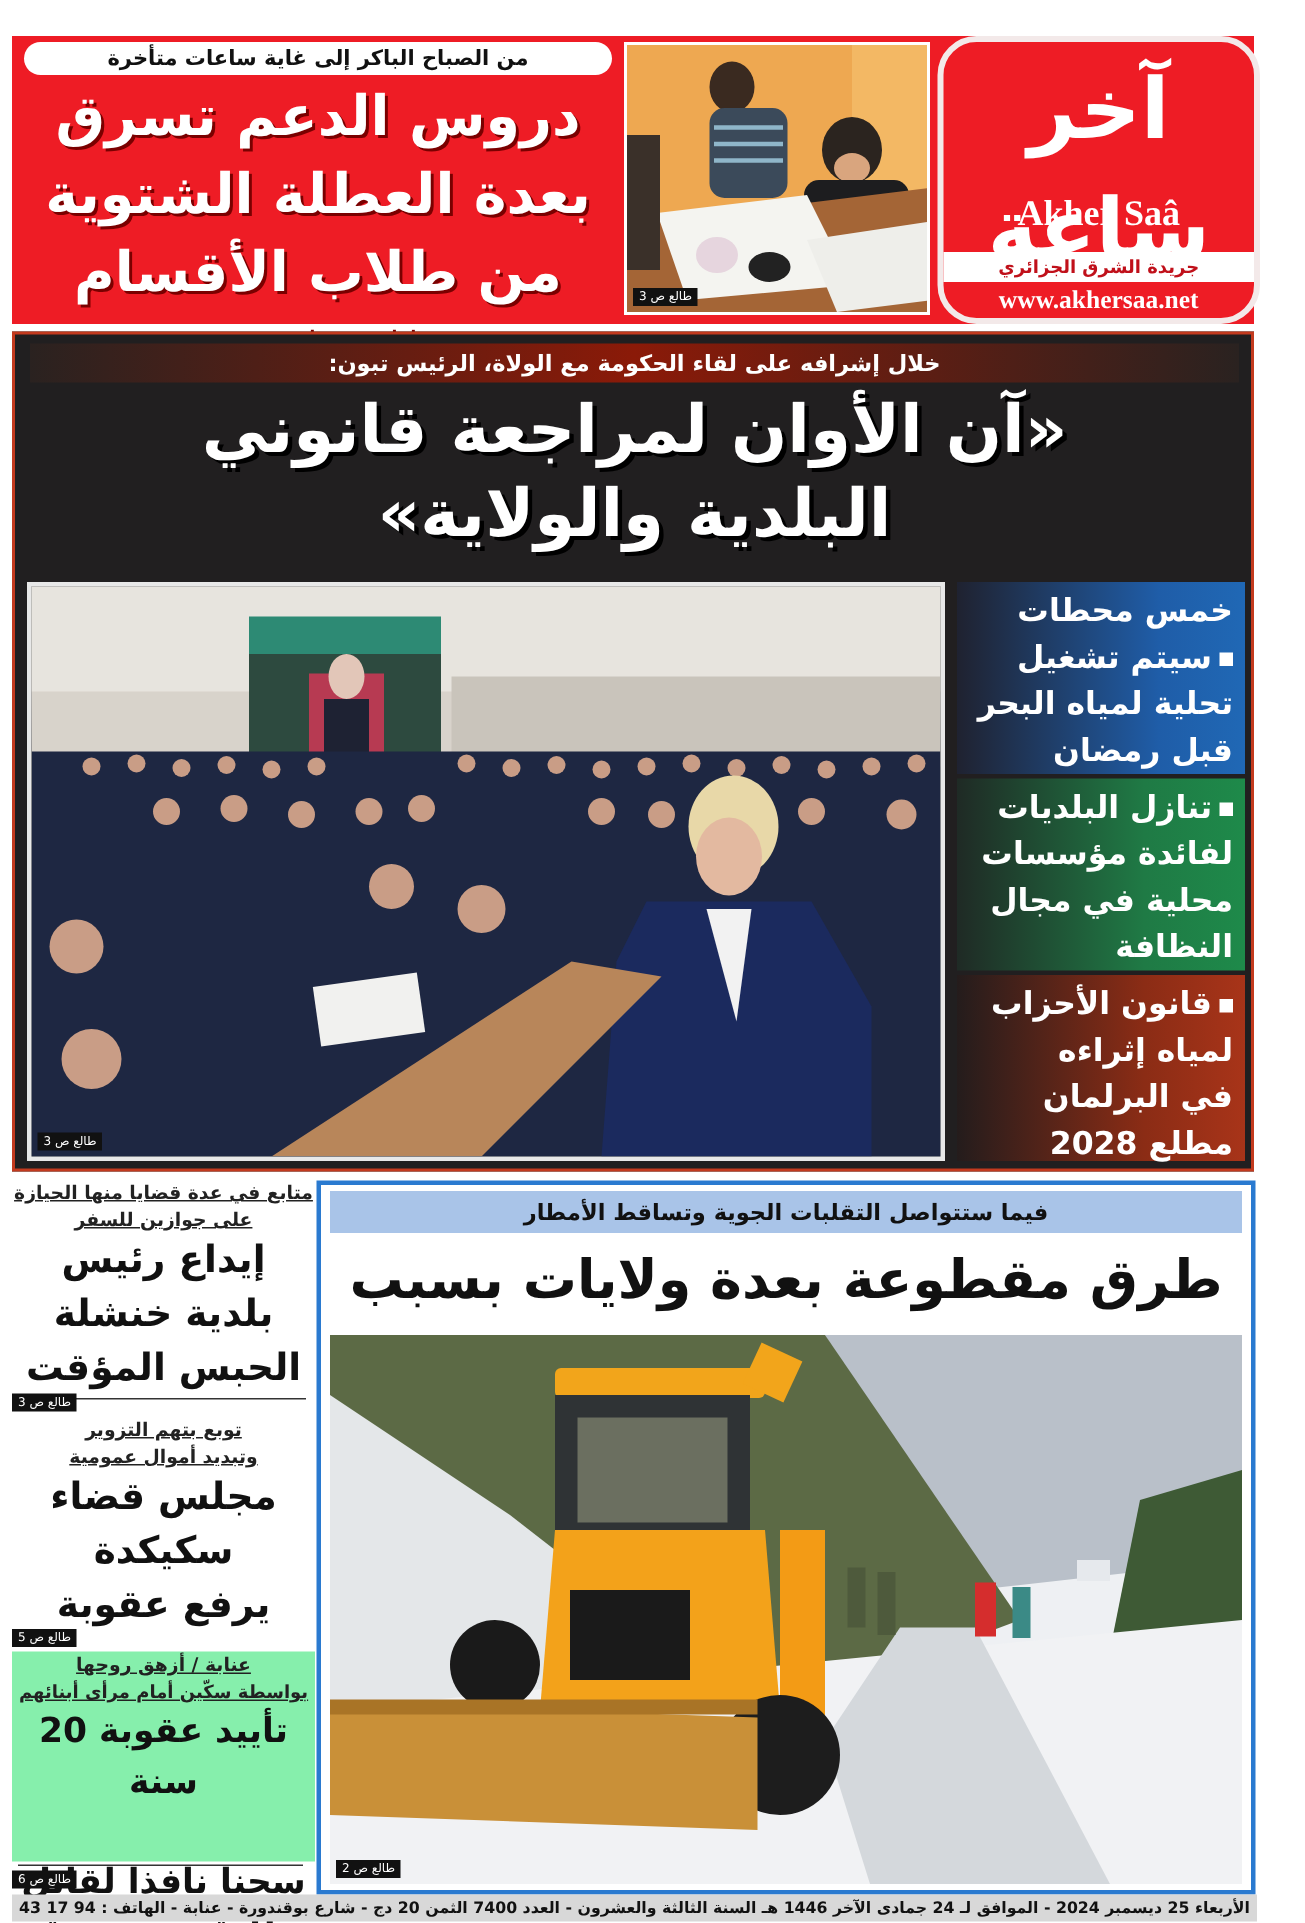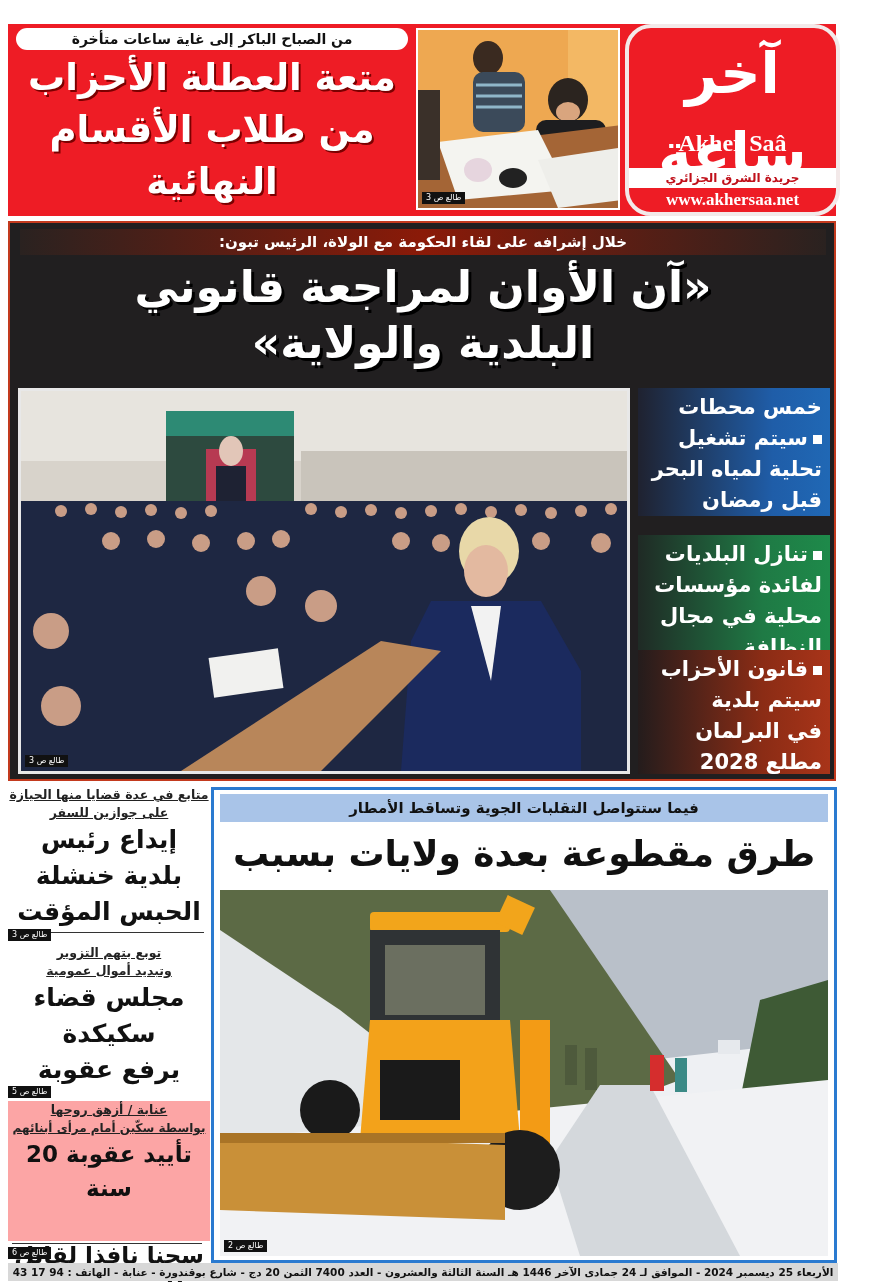--- a/index.html
+++ b/index.html
@@ -39,30 +39,30 @@
                  color:#fff; font-weight:bold; font-size:15px; line-height:26px; }
   #main-headline { left:10px; top:36px; width:806px; text-align:center; color:#fff;
                    font-weight:bold; font-size:44px; line-height:56px;
                    text-shadow: 3px 3px 0 #000; }
   #main-photo { left:8px; top:165px; width:612px; height:386px; border:3px solid #e8e8e8; overflow:hidden;
                 background:linear-gradient(180deg,#e9e6e0 0%,#c9c3bb 18%,#5d5a5c 28%,#1c2540 60%,#1b2747 100%); }
 
   .bullet-box { left:628px; width:192px; color:#fff; font-weight:bold; font-size:21px; line-height:31px;
                 text-align:right; padding:4px 8px 4px 4px; }
   #bullet-1 { top:165px; height:128px; background:linear-gradient(90deg,#1f2230 0%,#1f5da8 70%,#2068b5 100%); }
-  #bullet-2 { top:296px; height:128px; background:linear-gradient(90deg,#1f2a25 0%,#1f7a45 65%,#1e8a4a 100%);margin-top:16px; }
+  #bullet-2 { top:296px; height:128px; background:linear-gradient(90deg,#1f2a25 0%,#1f7a45 65%,#1e8a4a 100%); }
   #bullet-3 { top:427px; height:124px; background:linear-gradient(90deg,#241c1c 0%,#8b2c15 65%,#a83419 100%); }
   .sq { display:inline-block; width:9px; height:9px; background:#fff; margin-left:5px; vertical-align:middle; }
 
   
   .left-col { left:8px; width:202px; text-align:center; color:#111; }
   .kick-sm { font-weight:bold; font-size:12.5px; line-height:18px; color:#222;text-decoration:underline; }
   .head-lg { font-weight:bold; font-size:25px; line-height:36px; color:#111; }
   .rule { height:1px; background:#333; width:190px; margin:2px auto 0 auto; }
-  #left-story-3 { background:#fca5a5; }
+  #left-story-3 { background:#86efac; }
 
   
   #snow-block { left:211px; top:787px; width:626px; height:476px; border:3px solid #2a7ad0; background:#fff;padding-left:20px; }
   #snow-kicker { left:6px; top:4px; width:608px; height:28px; background:#a9c4e8; text-align:center;
                  font-weight:bold; font-size:15px; line-height:28px; color:#111; }
   #snow-headline { left:6px; top:36px; width:608px; text-align:center; font-weight:bold; font-size:36px;
                    line-height:56px; color:#111; }
   #snow-photo { left:6px; top:100px; width:608px; height:366px; overflow:hidden;
                 background:linear-gradient(180deg,#e6e9ee 0%,#d9dde3 40%,#eef0f2 70%,#f7f7f8 100%); }
 
@@ -71,21 +71,22 @@
             font-size:10.5px; line-height:18px; color:#111; font-weight:bold; }
 </style>
 </head>
 <body>
 
 <div class="abs" id="top-band"></div>
 
 <div class="abs rtl" id="kicker-pill">من الصباح الباكر إلى غاية ساعات متأخرة</div>
 
 <div class="abs rtl" id="top-headline">
-  <div>متعة العطلة الأحزاب</div>
+  <div>دروس الدعم تسرق</div>
+  <div>بعدة العطلة الشتوية</div>
   <div>من طلاب الأقسام النهائية</div>
 </div>
 
 <div class="abs" id="top-photo">
   <svg width="204" height="182" viewBox="0 0 204 182">
     <rect x="0" y="0" width="204" height="182" fill="#eea851"></rect>
     <rect x="150" y="0" width="54" height="120" fill="#f3b864"></rect>
     <ellipse cx="70" cy="28" rx="15" ry="17" fill="#3a2a20"></ellipse>
     <rect x="55" y="42" width="52" height="60" rx="10" fill="#3b4a5a"></rect>
     <line x1="58" y1="55" x2="104" y2="55" stroke="#8fb6c9" stroke-width="3"></line>
@@ -179,21 +180,21 @@
     <div>قبل رمضان</div>
   </div>
   <div class="abs rtl bullet-box" id="bullet-2">
     <div><span class="sq"></span><span>تنازل البلديات</span></div>
     <div>لفائدة مؤسسات</div>
     <div>محلية في مجال</div>
     <div>النظافة</div>
   </div>
   <div class="abs rtl bullet-box" id="bullet-3">
     <div><span class="sq"></span><span>قانون الأحزاب</span></div>
-    <div>سيتم بلدية</div>
+    <div>لمياه إثراءه</div>
     <div>في البرلمان</div>
     <div>مطلع 2028</div>
   </div>
 </div>
 
 <div class="abs rtl left-col" style="top:786px;height:140px;">
   <div class="kick-sm">متابع في عدة قضايا منها الحيازة</div>
   <div class="kick-sm">على جوازين للسفر</div>
   <div class="head-lg">إيداع رئيس</div>
   <div class="head-lg">بلدية خنشلة</div>

